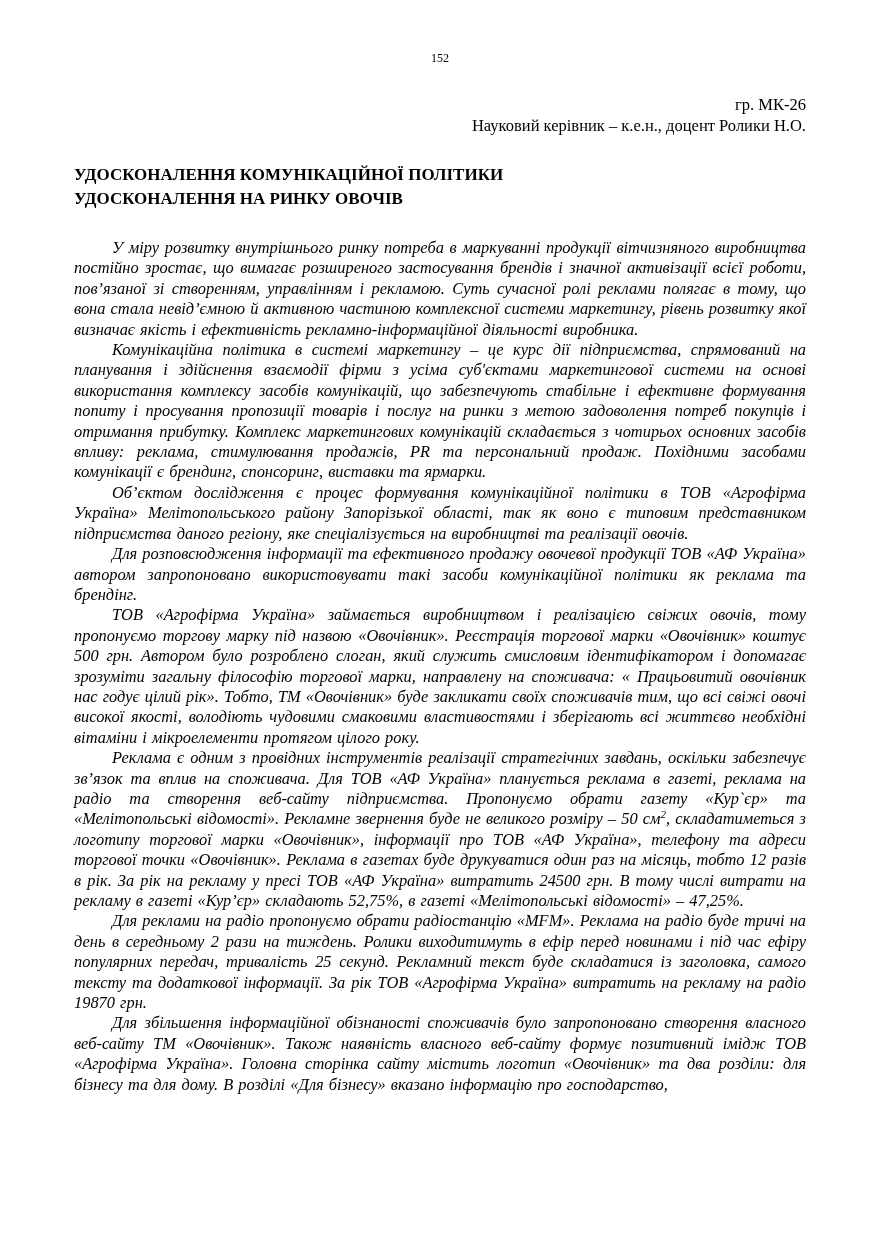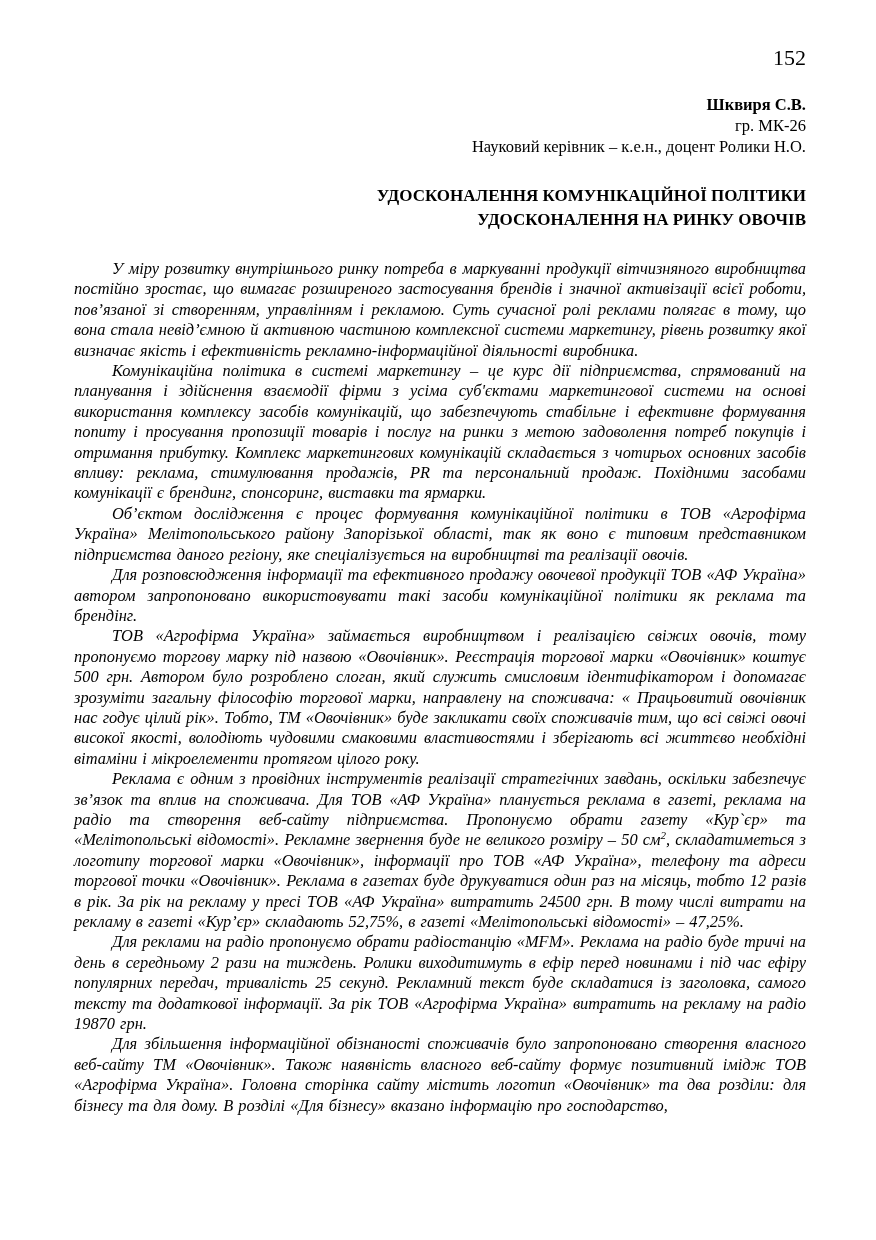--- a/index.html
+++ b/index.html
@@ -12,36 +12,36 @@
     width: 876px;
     height: 1240px;
     background: #ffffff;
     box-sizing: border-box;
     padding: 48px 70px 0 74px;
     font-family: "Liberation Serif", "DejaVu Serif", serif;
     color: #000000;
     overflow: hidden;
   }
   .page-number {
-    text-align: right;
-    font-size: 22px;
+    text-align: center;
+    font-size: 12px;
     line-height: 20px;
   }
   .byline {
     margin-top: 26px;
     text-align: right;
     font-size: 16.5px;
     line-height: 21px;
   }
   .byline .author {
     font-weight: bold;
   }
   .title {
     margin: 27px 0 0 0;
-    text-align: right;
+    text-align: left;
     font-size: 17px;
     font-weight: bold;
     line-height: 24px;
   }
   .body-block {
     margin-top: 27px;
     font-style: italic;
   }
   p.body-para {
     margin: 0;
@@ -58,21 +58,20 @@
   }
 </style>
 </head>
 <body>
 
 <div class="page">
 
   <div class="page-number">152</div>
 
   <div class="byline">
-    <div class="author">Шквиря С.В.</div>
     <div>гр. МК-26</div>
     <div>Науковий керівник – к.е.н., доцент Ролики Н.О.</div>
   </div>
 
   <h1 class="title">
     <span>УДОСКОНАЛЕННЯ КОМУНІКАЦІЙНОЇ ПОЛІТИКИ</span><br>
     <span>УДОСКОНАЛЕННЯ НА РИНКУ ОВОЧІВ</span>
   </h1>
 
   <div class="body-block">

